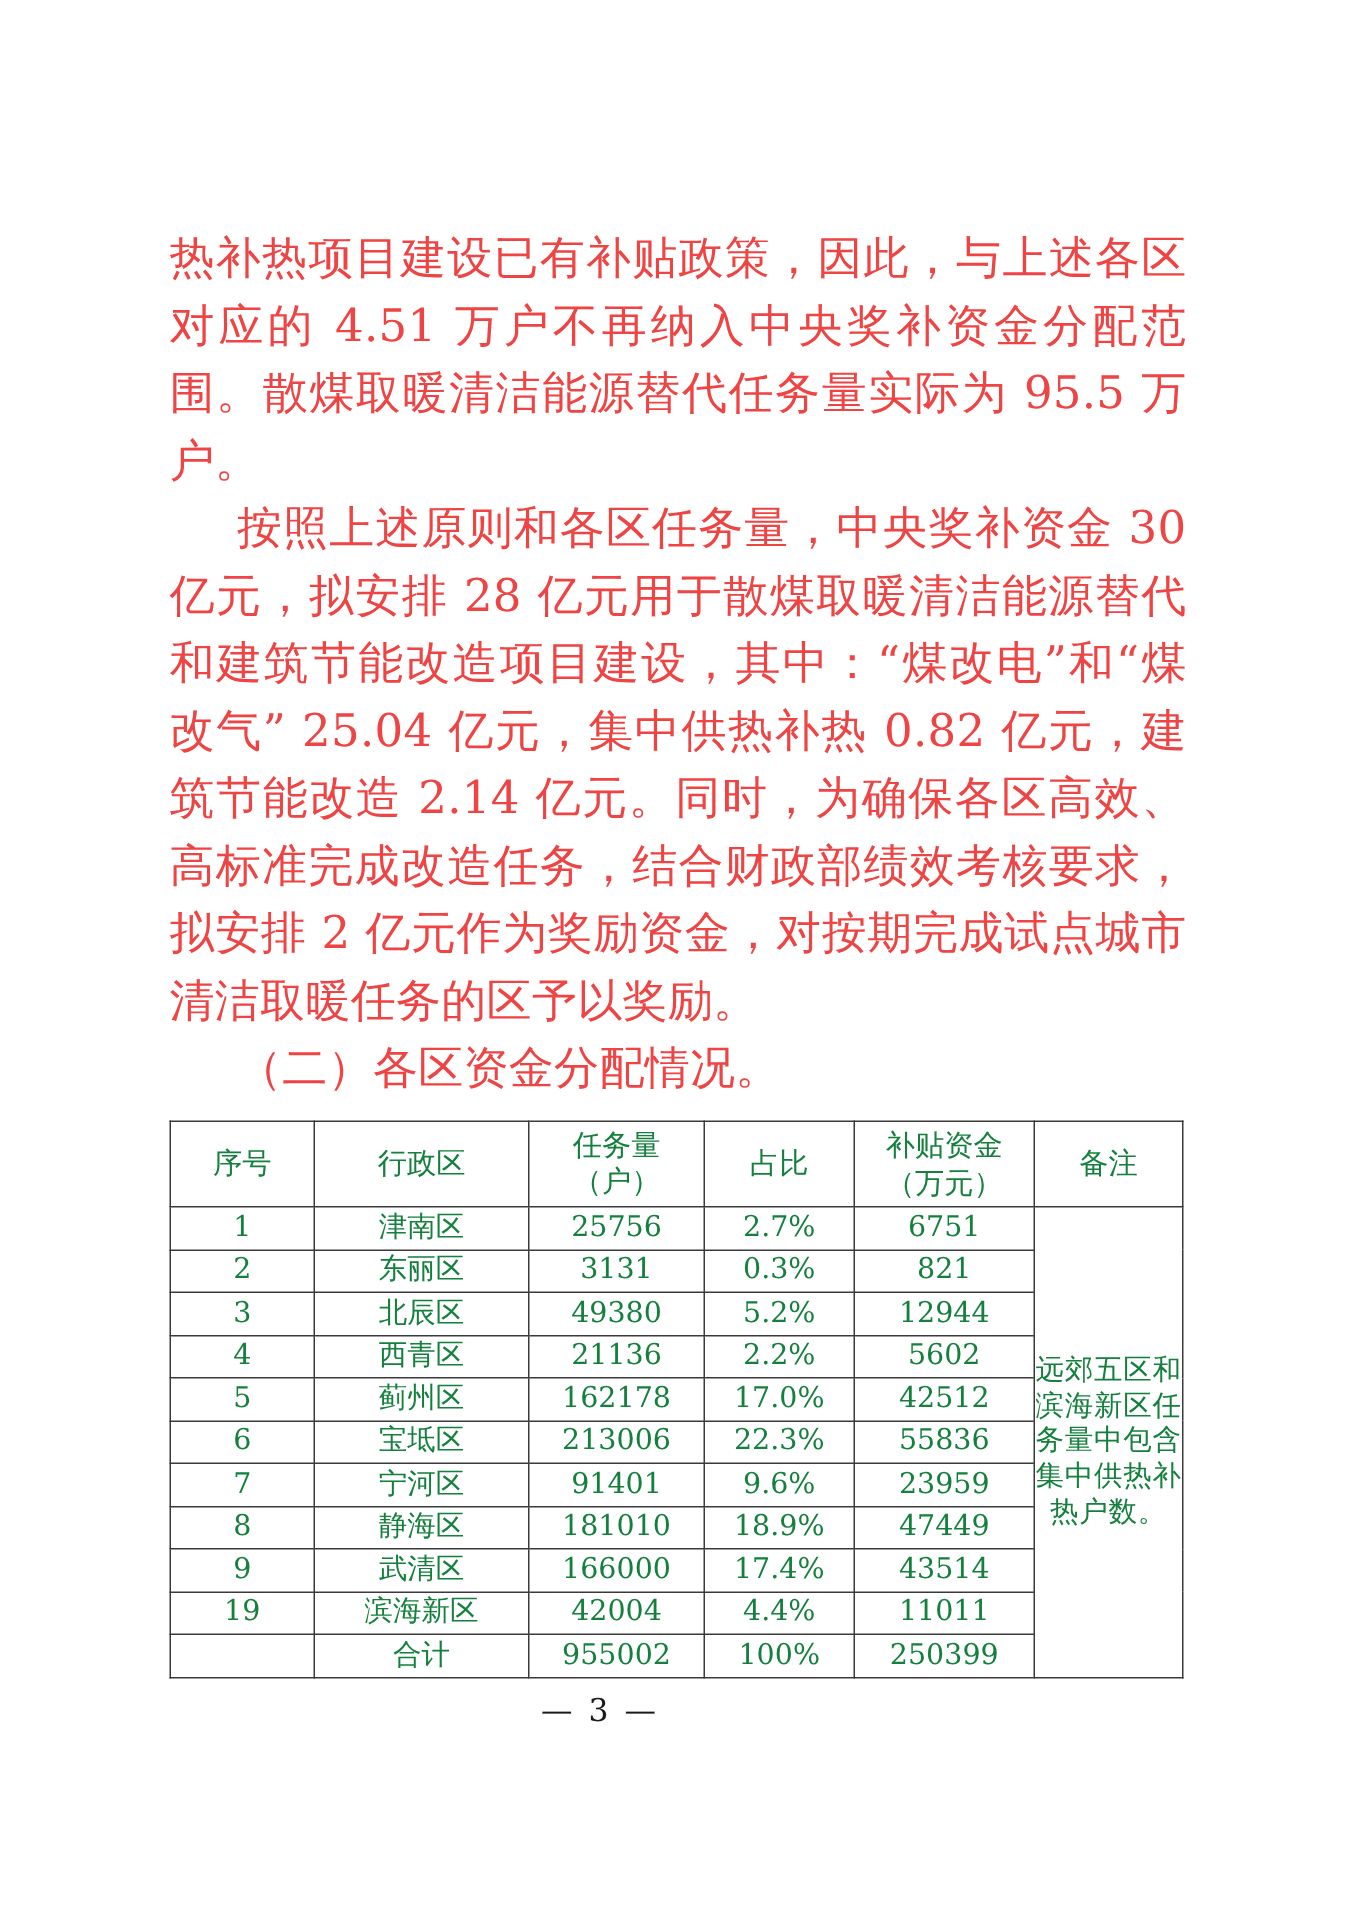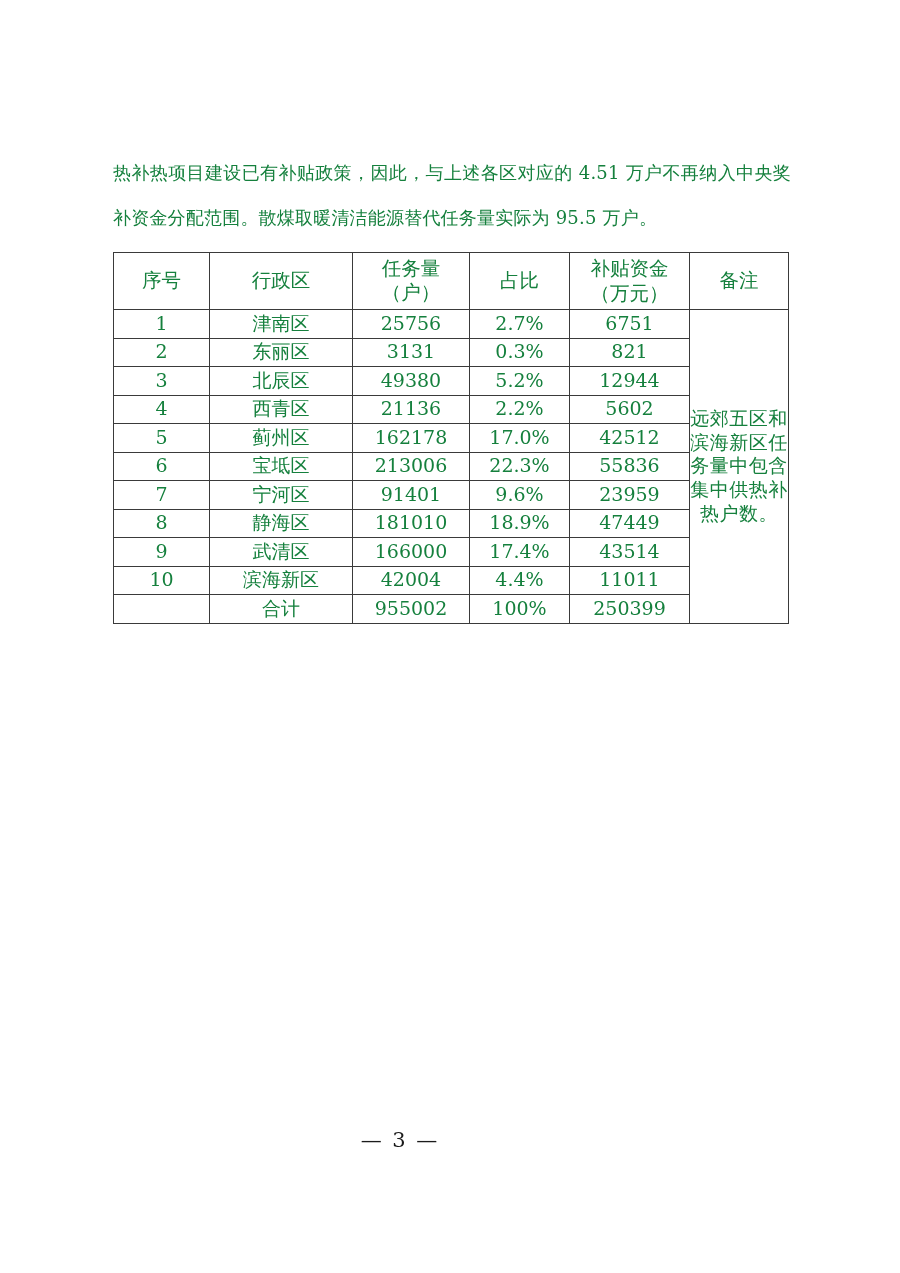--- a/index.html
+++ b/index.html
@@ -20,27 +20,27 @@
     overflow: hidden;
     box-sizing: border-box;
   }
   .content {
     position: absolute;
     left: 113px;
     top: 150px;
     width: 678px;
   }
   .para {
-    font-size: 18px;
+    font-size: 30px;
     line-height: 45px;
     letter-spacing: 0.2px;
     text-align: justify;
     text-justify: inter-character;
     margin: 0;
-    color: #15803d;
+    color: #ef4444;
   }
   .para.indent {
     text-indent: 45px;
   }
 
   
   .table-wrap {
     margin-top: 12px;
     width: 675px;
   }
@@ -106,21 +106,23 @@
 </style>
 </head>
 <body>
 
 <div class="page">
 
   <div class="content">
 
     <p class="para">热补热项目建设已有补贴政策，因此，与上述各区对应的 4.51 万户不再纳入中央奖补资金分配范围。散煤取暖清洁能源替代任务量实际为 95.5 万户。</p>
 
-
+    <p class="para indent">按照上述原则和各区任务量，中央奖补资金 30 亿元，拟安排 28 亿元用于散煤取暖清洁能源替代和建筑节能改造项目建设，其中：“煤改电”和“煤改气” 25.04 亿元，集中供热补热 0.82 亿元，建筑节能改造 2.14 亿元。同时，为确保各区高效、高标准完成改造任务，结合财政部绩效考核要求，拟安排 2 亿元作为奖励资金，对按期完成试点城市清洁取暖任务的区予以奖励。</p>
+
+    <p class="para indent">（二）各区资金分配情况。</p>
 
 
 
     <div class="table-wrap">
       <table class="alloc">
         <colgroup>
           <col class="col-no">
           <col class="col-dist">
           <col class="col-task">
           <col class="col-share">
@@ -199,21 +201,21 @@
             <td>47449</td>
           </tr>
           <tr>
             <td>9</td>
             <td>武清区</td>
             <td>166000</td>
             <td>17.4%</td>
             <td>43514</td>
           </tr>
           <tr>
-            <td>10</td>
+            <td>19</td>
             <td>滨海新区</td>
             <td>42004</td>
             <td>4.4%</td>
             <td>11011</td>
           </tr>
           <tr class="total-row">
             <td></td>
             <td>合计</td>
             <td>955002</td>
             <td>100%</td>

